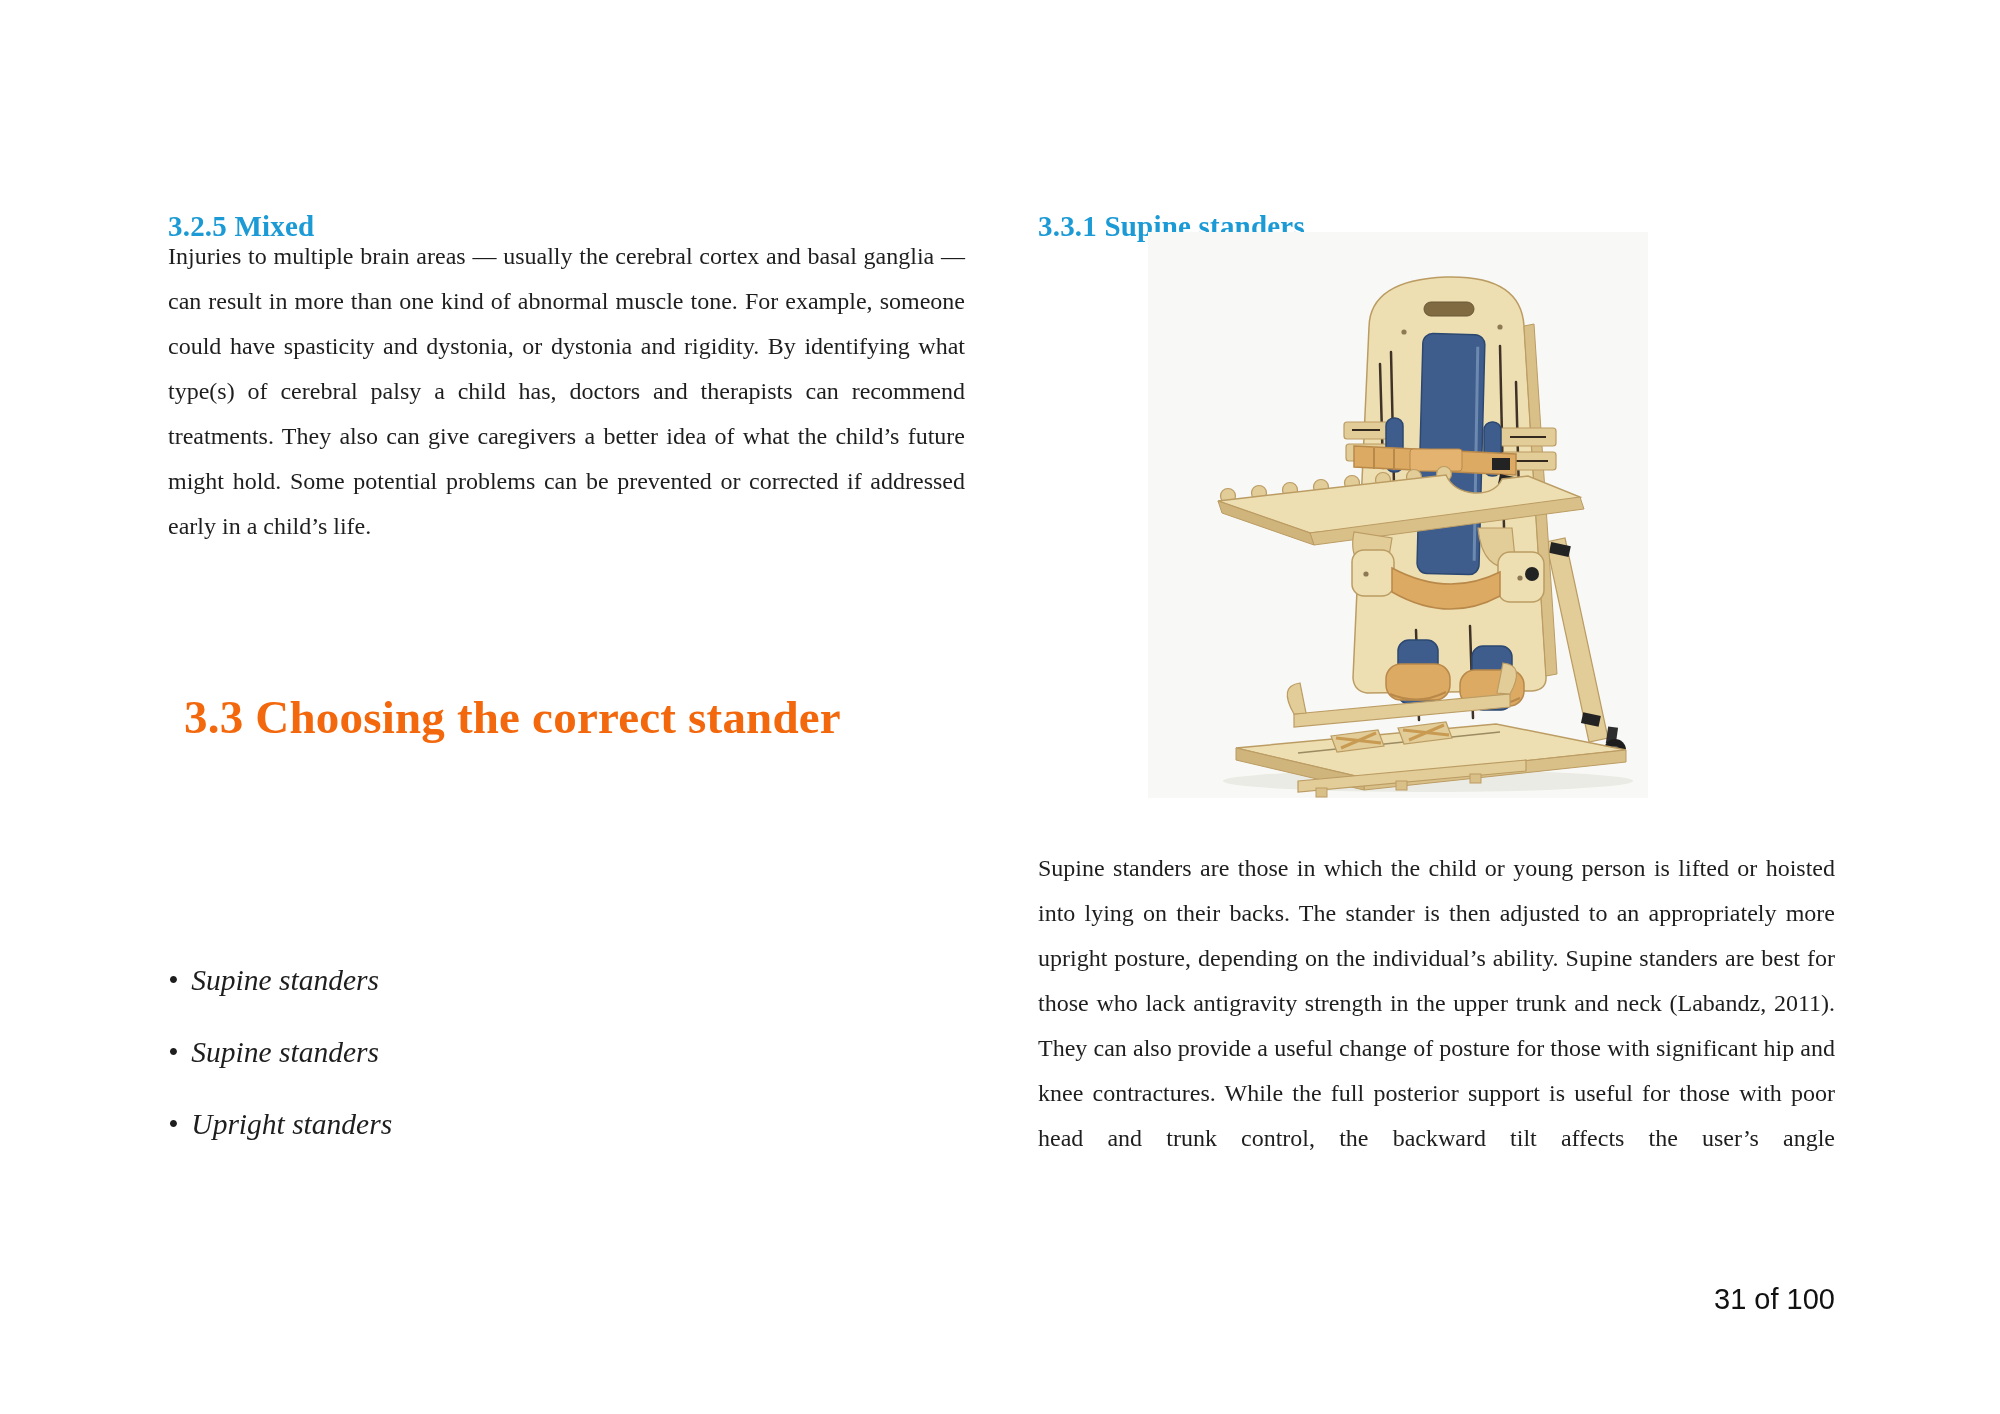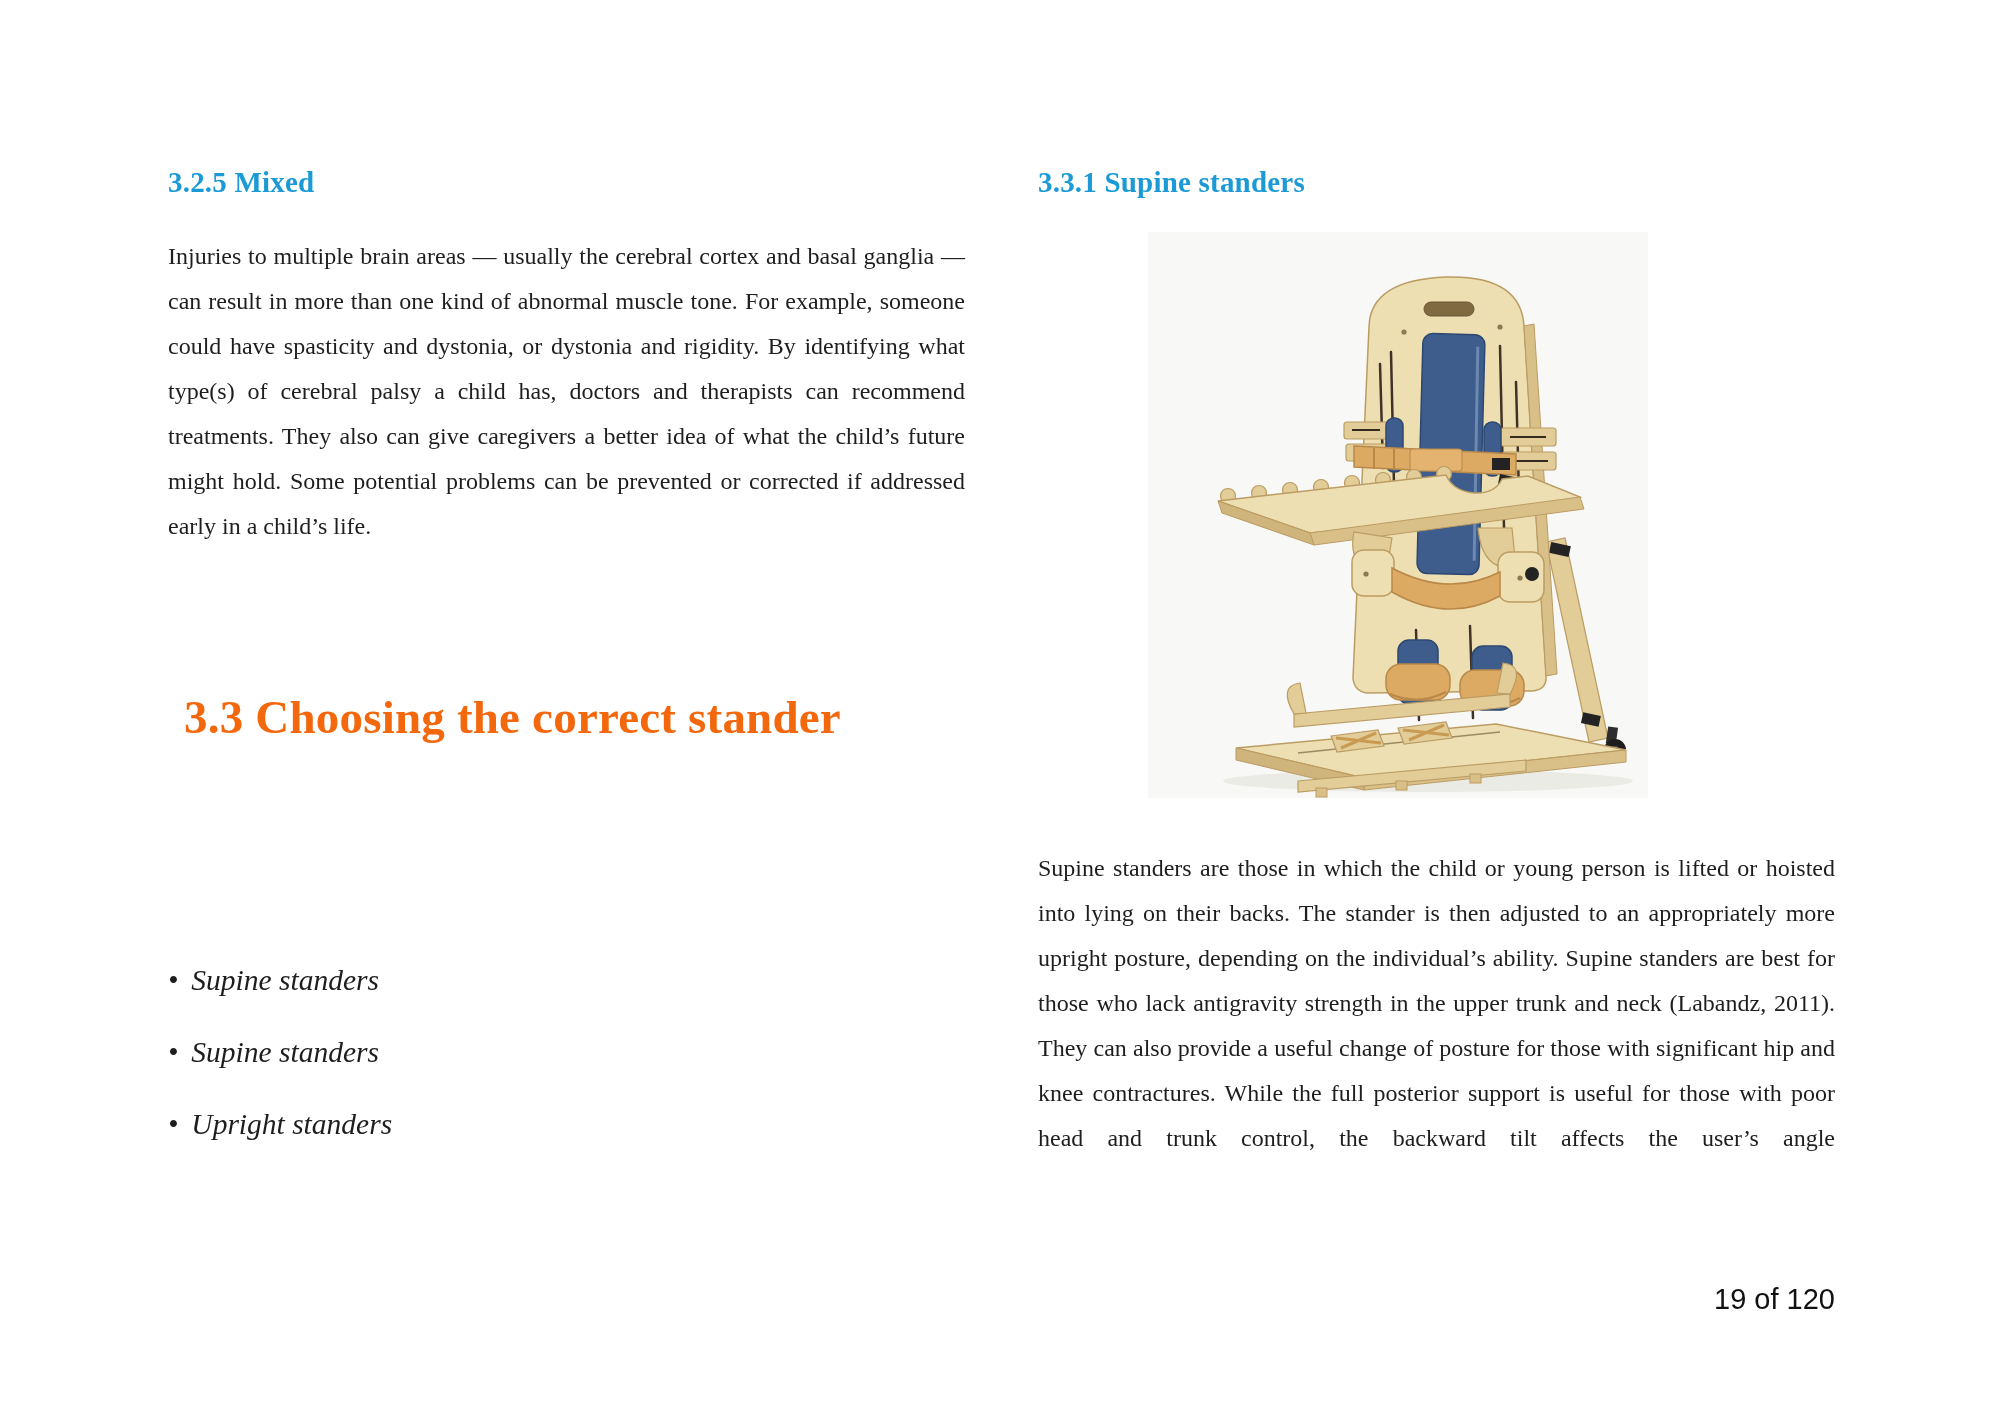--- a/index.html
+++ b/index.html
@@ -21,20 +21,21 @@
   .page{
     position:relative;width:2000px;height:1414px;background:var(--page-bg);
     font-family:"Liberation Serif","DejaVu Serif",serif;color:var(--body-text);
     overflow:hidden;margin:0 auto;
   }
   .abs{position:absolute;}
   h1,h2,p,ul{margin:0;padding:0;}
   .section-h{
     font-size:29px;font-weight:bold;color:var(--heading-blue);
     letter-spacing:0.2px;
+    margin-top:44px;
   }
   .chapter-h{
     font-size:47px;font-weight:bold;color:var(--heading-orange);
     letter-spacing:0.2px;
   }
   .body-par{
     width:797px;font-size:24px;line-height:45px;
     text-align:justify;text-justify:inter-word;
   }
   .justify-last{text-align-last:justify;}
@@ -189,15 +190,15 @@
         <line x1="188" y1="506" x2="233" y2="511" stroke="#c89a52" stroke-width="3"></line>
         <line x1="193" y1="516" x2="228" y2="501" stroke="#c89a52" stroke-width="3"></line>
         <line x1="255" y1="498" x2="301" y2="503" stroke="#c89a52" stroke-width="3"></line>
         <line x1="261" y1="508" x2="296" y2="493" stroke="#c89a52" stroke-width="3"></line>
       </g>
     </svg>
   </figure>
 
   <p class="abs body-par justify-last" style="left:1038px;top:846px;">Supine standers are those in which the child or young person is lifted or hoisted into lying on their backs. The stander is then adjusted to an appropriately more upright posture, depending on the individual’s ability. Supine standers are best for those who lack antigravity strength in the upper trunk and neck (Labandz, 2011). They can also provide a useful change of posture for those with significant hip and knee contractures. While the full posterior support is useful for those with poor head and trunk control, the backward tilt affects the user’s angle</p>
 
-  <div class="abs page-number" style="left:1038px;top:1283px;">19 of 120</div>
+  <div class="abs page-number" style="left:1038px;top:1283px;">31 of 100</div>
 
 </div>
 
 </body></html>

